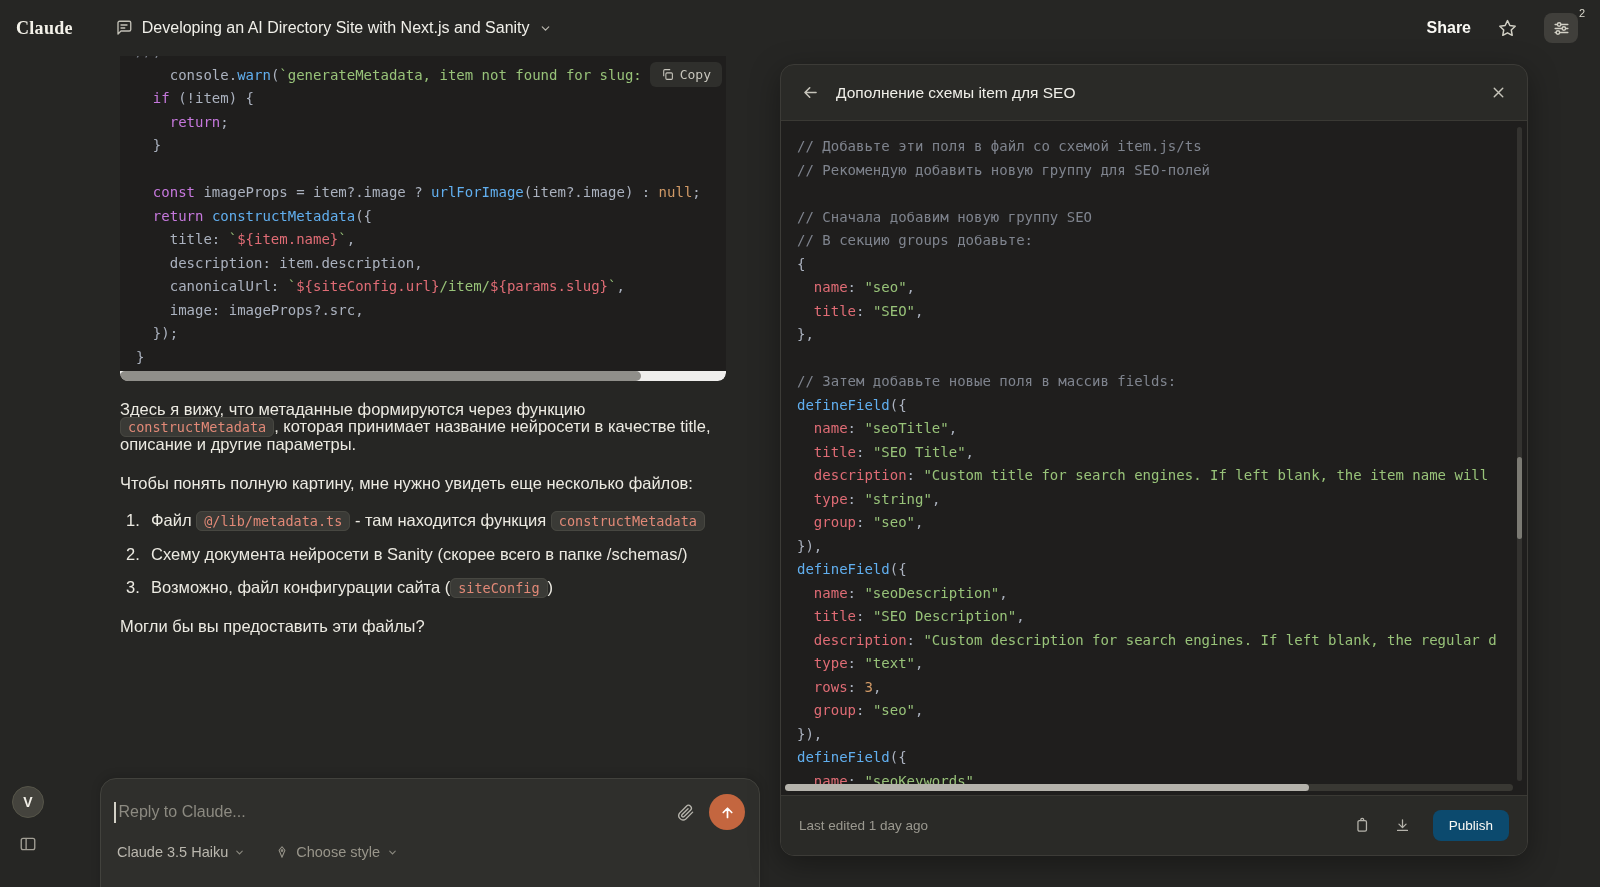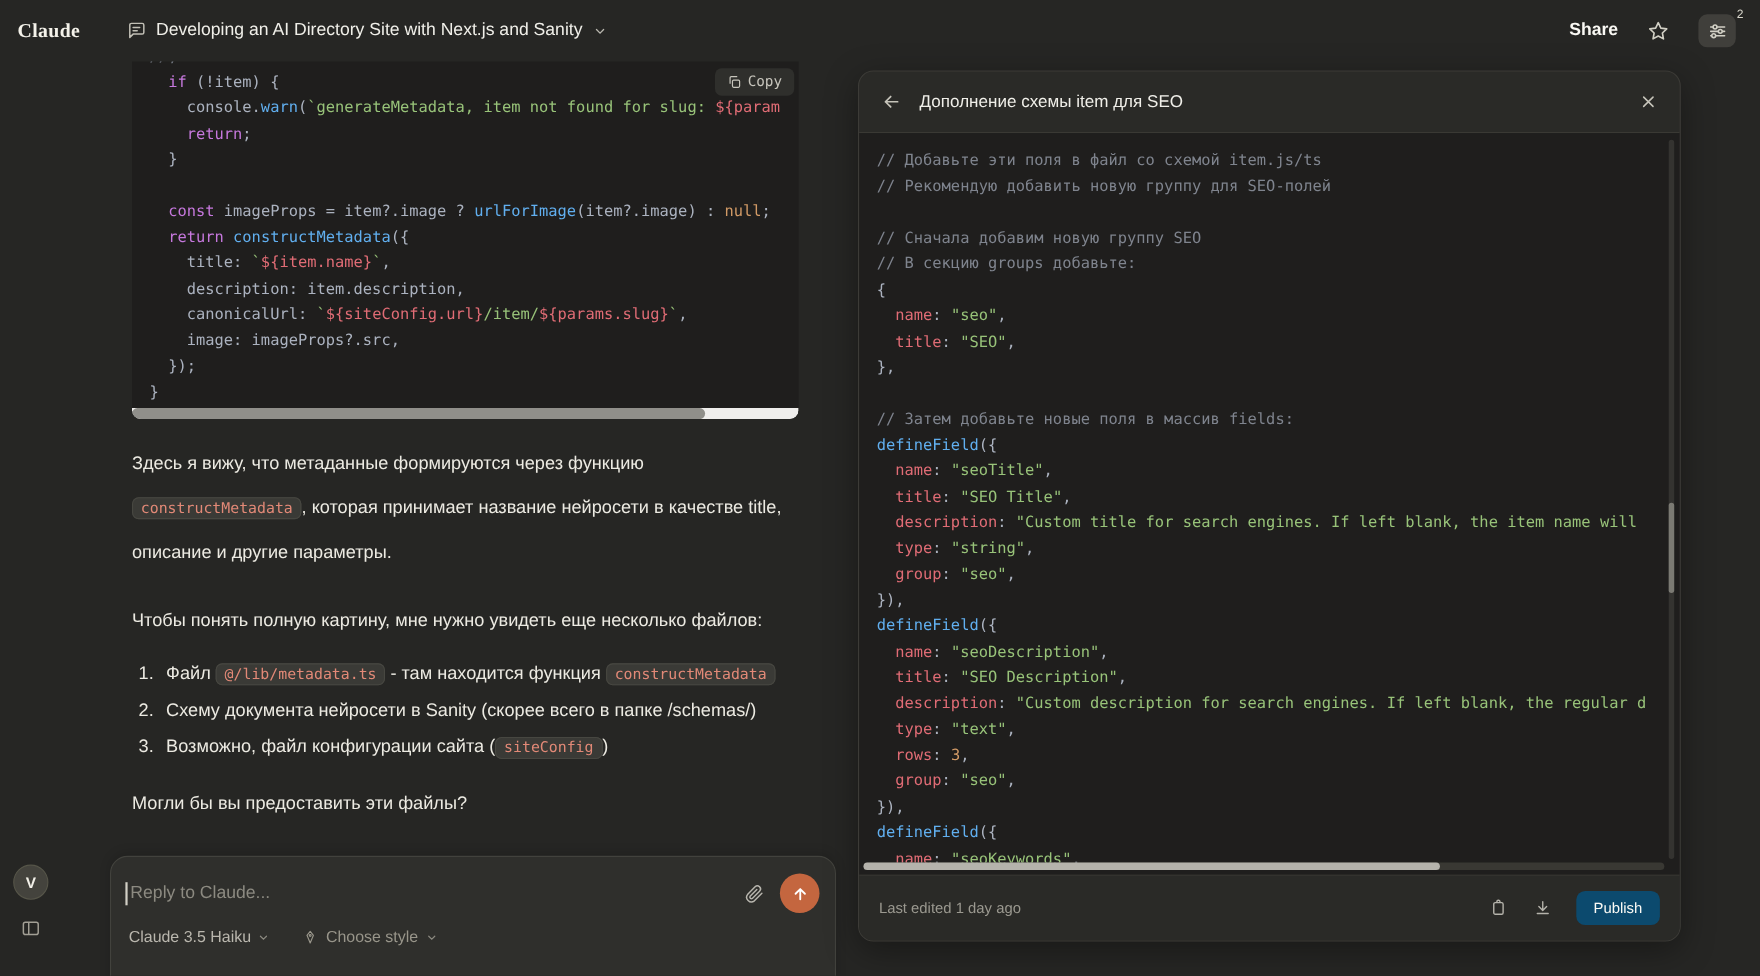--- a/index.html
+++ b/index.html
@@ -54,21 +54,21 @@
   }
   .code-hscroll {
     position:absolute; bottom:0; left:0; right:0; height:10px;
     background:#efeeec; border-radius:0 0 8px 8px;
   }
   .code-hthumb {
     position:absolute; left:0; top:0; height:10px; width:86%;
     background:#908f8a; border-radius:5px;
   }
 
-  .msg { width:624px; font-size:16.5px; line-height:40px; color:#eceae2; }
+  .msg { width:624px; font-size:16.5px; line-height:17px; color:#eceae2; }
   .msg-p1 { margin-top:20px; }
   .msg-p2 { margin-top:22px; }
   .msg-p3 { margin-top:16px; }
   .icode {
     font-family:"DejaVu Sans Mono", monospace; font-size:13.5px;
     background:#3a3a36; border:1px solid #474741; border-radius:6px;
     padding:1px 7px; color:#e2range;
     color:#e28977; white-space:nowrap;
   }
   .msg-list { margin-top:14px; list-style:none; width:624px; }
@@ -208,22 +208,22 @@
       <span class="badge">2</span>
     </button>
   </div>
 </header>
 
 <main class="chat-area">
 
   <div class="code-block">
     <div class="code-content">
         <div class="cl"><span class="tk-cmt">//,</span></div>
+        <div class="cl"><span class="tk-pln">    console.</span><span class="tk-fn">warn</span><span class="tk-pln">(</span><span class="tk-str">`generateMetadata, item not found for slug: </span><span class="tk-int">${param</span></div>
         <div class="cl"><span class="tk-pln">  </span><span class="tk-kw">if</span><span class="tk-pln"> (!item) {</span></div>
-        <div class="cl"><span class="tk-pln">    console.</span><span class="tk-fn">warn</span><span class="tk-pln">(</span><span class="tk-str">`generateMetadata, item not found for slug: </span><span class="tk-int">${param</span></div>
         <div class="cl"><span class="tk-pln">    </span><span class="tk-kw">return</span><span class="tk-pln">;</span></div>
         <div class="cl"><span class="tk-pln">  }</span></div>
         <div class="cl">&nbsp;</div>
         <div class="cl"><span class="tk-pln">  </span><span class="tk-kw">const</span><span class="tk-pln"> imageProps = item?.image ? </span><span class="tk-fn">urlForImage</span><span class="tk-pln">(item?.image) : </span><span class="tk-num">null</span><span class="tk-pln">;</span></div>
         <div class="cl"><span class="tk-pln">  </span><span class="tk-kw">return</span><span class="tk-pln"> </span><span class="tk-fn">constructMetadata</span><span class="tk-pln">({</span></div>
         <div class="cl"><span class="tk-pln">    title: </span><span class="tk-str">`</span><span class="tk-int">${item.name}</span><span class="tk-str">`</span><span class="tk-pln">,</span></div>
         <div class="cl"><span class="tk-pln">    description: item.description,</span></div>
         <div class="cl"><span class="tk-pln">    canonicalUrl: </span><span class="tk-str">`</span><span class="tk-int">${siteConfig.url}</span><span class="tk-str">/item/</span><span class="tk-int">${params.slug}</span><span class="tk-str">`</span><span class="tk-pln">,</span></div>
         <div class="cl"><span class="tk-pln">    image: imageProps?.src,</span></div>
         <div class="cl"><span class="tk-pln">  });</span></div>

